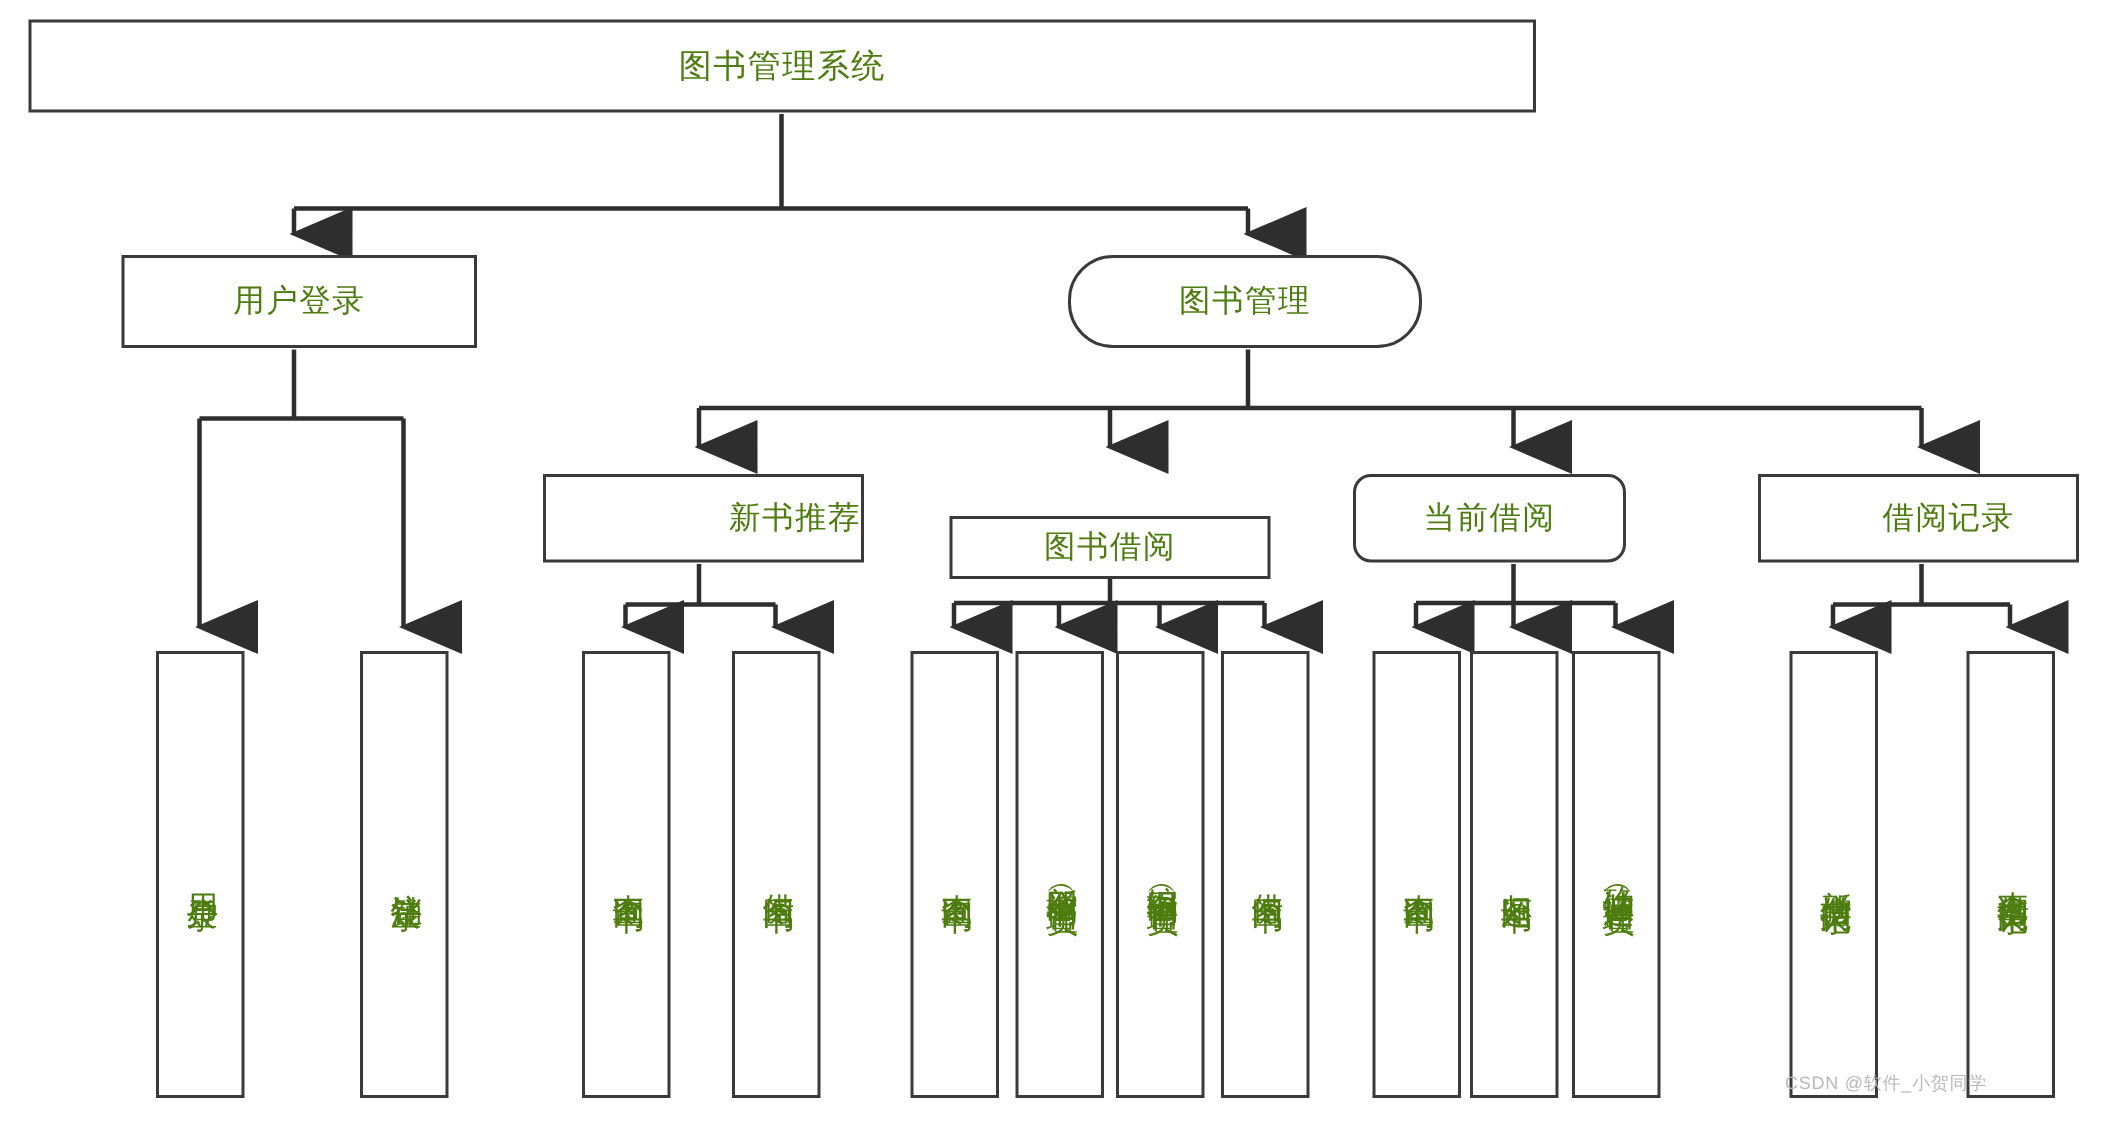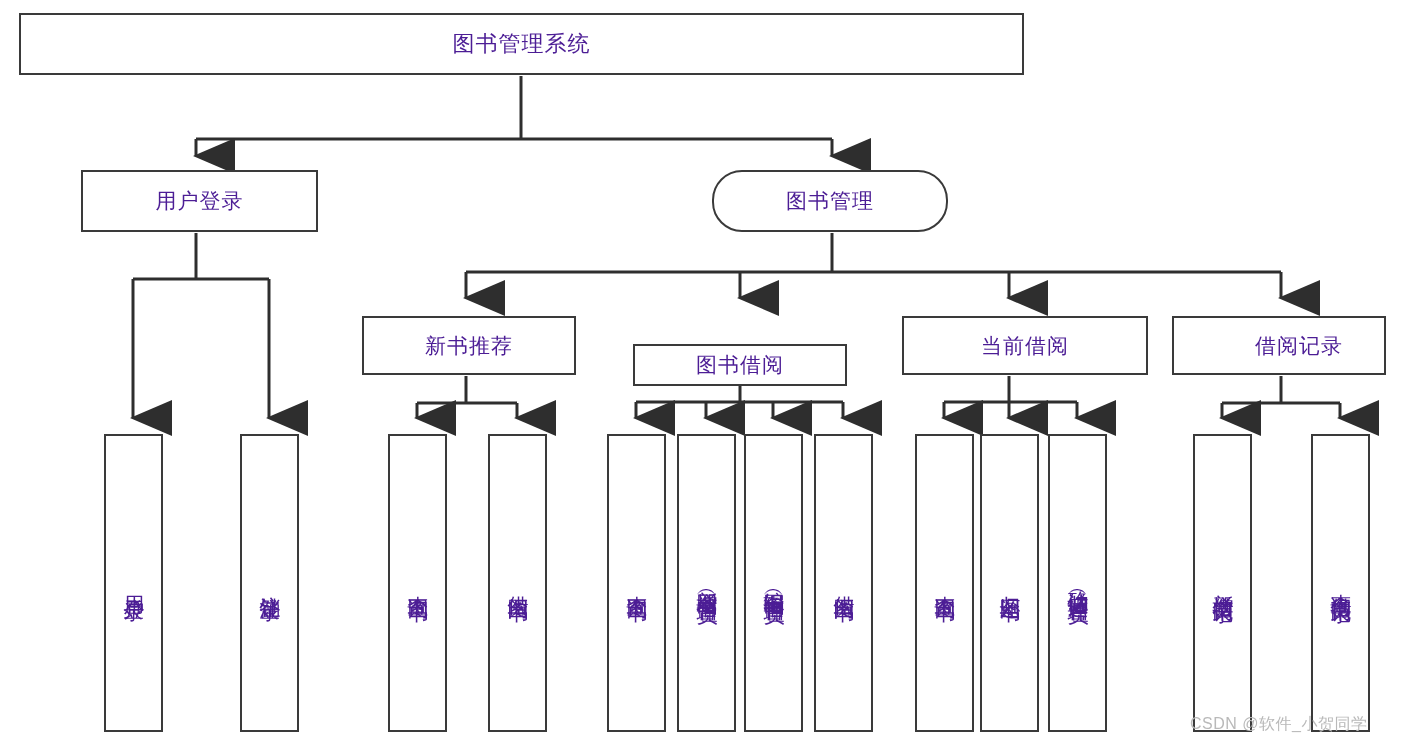--- a/index.html
+++ b/index.html
@@ -24,21 +24,21 @@
     pointer-events: none;
   }
   .node {
     position: absolute;
     box-sizing: border-box;
     border: 2px solid #3a3a3a;
     background: #ffffff;
     display: flex;
     align-items: center;
     justify-content: center;
-    color: #4c1d95;
+    color: #4d7c0f;
     z-index: 2;
   }
   .node.h {
     font-size: 21px;
     line-height: 1.2;
     letter-spacing: 1px;
   }
   .node.v {
     writing-mode: vertical-rl;
     text-orientation: upright;
@@ -53,21 +53,21 @@
     white-space: nowrap;
     display: block;
   }
   .node.root {
     font-size: 22px;
   }
   #watermark {
     position: absolute;
     left: 1190px;
     top: 714px;
-    font-size: 16px;
+    font-size: 12px;
     color: #b9b9b9;
     letter-spacing: 0.5px;
     white-space: nowrap;
     z-index: 5;
     font-family: "Liberation Sans", "DejaVu Sans", sans-serif;
   }
 </style>
 </head>
 <body>
 
@@ -128,27 +128,27 @@
     <span class="lbl">图书管理系统</span>
   </div>
 
   <div class="node h" style="left:81px; top:170px; width:237px; height:62px;">
     <span class="lbl">用户登录</span>
   </div>
   <div class="node h" style="left:712px; top:170px; width:236px; height:62px;border-radius:30px;">
     <span class="lbl">图书管理</span>
   </div>
 
-  <div class="node h" style="left:362px; top:316px; width:214px; height:59px;">
+  <div class="node h" style="left:362px; top:316px; width:214px; height:59px;justify-content:flex-end;">
     <span class="lbl">新书推荐</span>
   </div>
   <div class="node h" style="left:633px; top:316px; width:214px; height:42px;margin-top:28px;">
     <span class="lbl">图书借阅</span>
   </div>
-  <div class="node h" style="left:902px; top:316px; width:246px; height:59px;">
+  <div class="node h" style="left:902px; top:316px; width:182px; height:59px;border-radius:12px;">
     <span class="lbl">当前借阅</span>
   </div>
   <div class="node h" style="left:1172px; top:316px; width:214px; height:59px;padding-left:40px;">
     <span class="lbl">借阅记录</span>
   </div>
 
   <div class="node v" style="left:104px; top:434px; width:59px; height:298px;">
     <span class="lbl">用户登录</span>
   </div>
   <div class="node v" style="left:240px; top:434px; width:59px; height:298px;">

